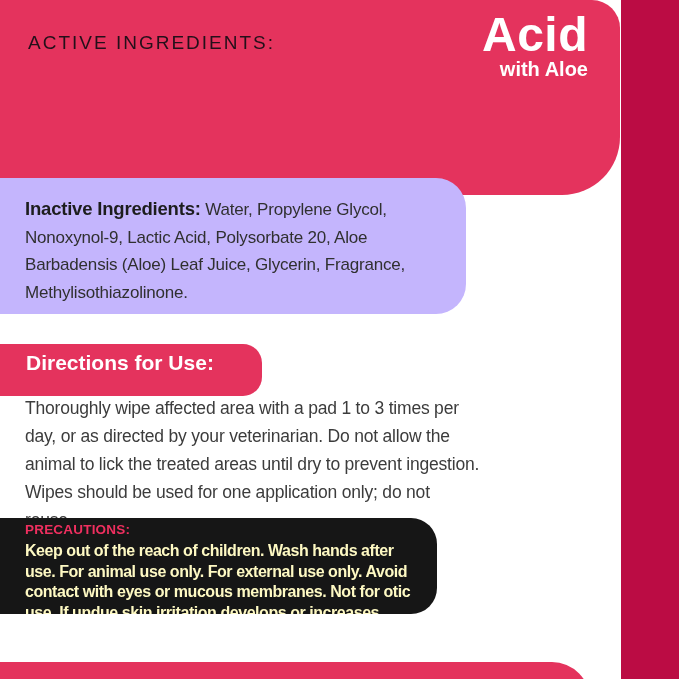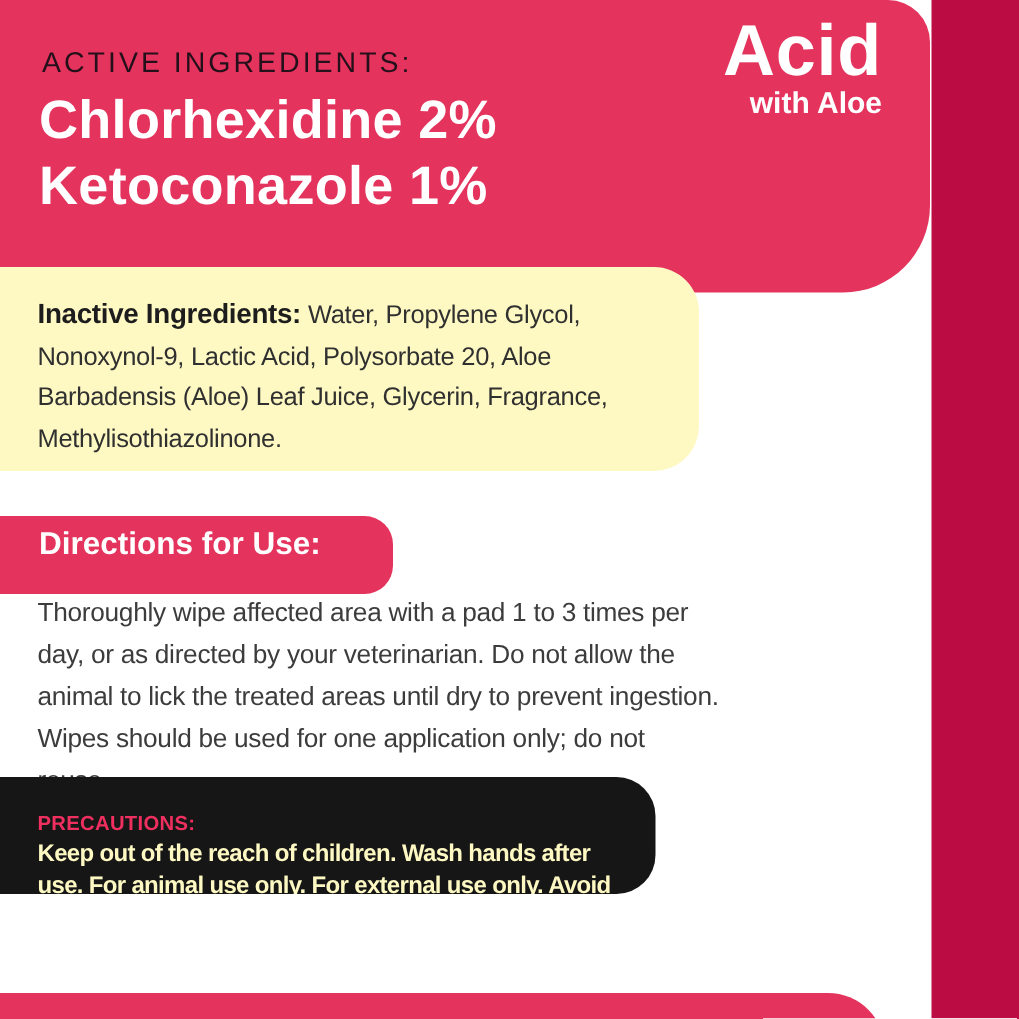--- a/index.html
+++ b/index.html
@@ -62,21 +62,21 @@
     font-size: 20px;
     font-weight: 700;
     margin-top: -4px;
   }
 
   
   .inactive-block {
     position: absolute;
     left: 0; top: 178px;
     width: 466px; height: 136px;
-    background: #fef9c3;
+    background: #c4b5fd;
     border-radius: 0 30px 30px 0;
     padding: 17px 18px 0 25px;
   }
   .inactive-text {
     font-size: 17px;
     line-height: 27.5px;
     letter-spacing: -0.2px;
     color: #303030;
   }
   .inactive-text strong {
@@ -110,24 +110,24 @@
     font-size: 17.5px;
     line-height: 28px;
     letter-spacing: -0.2px;
     color: #3c3c3c;
   }
 
   
   .precautions-box {
     position: absolute;
     left: 0; top: 518px;
-    width: 437px; height: 78px;
+    width: 437px; height: 96px;
     background: #161616;
     border-radius: 0 26px 26px 0;
-    padding: 23px 10px 0 25px;
+    padding: 4px 10px 0 25px;
     overflow: hidden;
   }
   .precautions-heading {
     font-size: 13.5px;
     font-weight: 700;
     letter-spacing: 0.2px;
     color: #EF2F5F;
     margin-bottom: 4px;
   }
   .precautions-body {
@@ -149,24 +149,20 @@
 </style>
 </head>
 <body>
 
 <div class="label">
 
   <div class="right-bar"></div>
 
   <header class="top-block">
     <div class="active-heading">ACTIVE INGREDIENTS:</div>
-    <div class="ingredient-lines">
-      <div>Chlorhexidine 2%</div>
-      <div>Ketoconazole 1%</div>
-    </div>
     <div class="brand">
       <div class="brand-name">Acid</div>
       <div class="brand-sub">with Aloe</div>
     </div>
   </header>
 
   <section class="inactive-block">
     <p class="inactive-text"><strong>Inactive Ingredients:</strong> <span>Water, Propylene Glycol, Nonoxynol-9, Lactic Acid, Polysorbate 20, Aloe Barbadensis (Aloe) Leaf Juice, Glycerin, Fragrance, Methylisothiazolinone.</span></p>
   </section>
 

